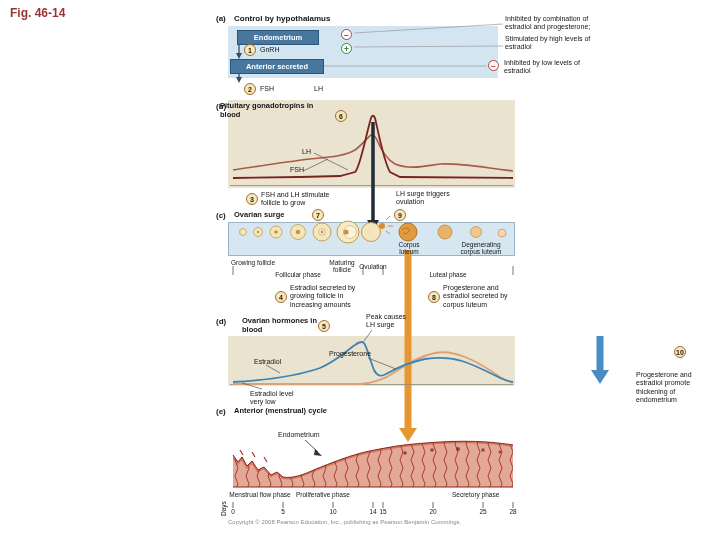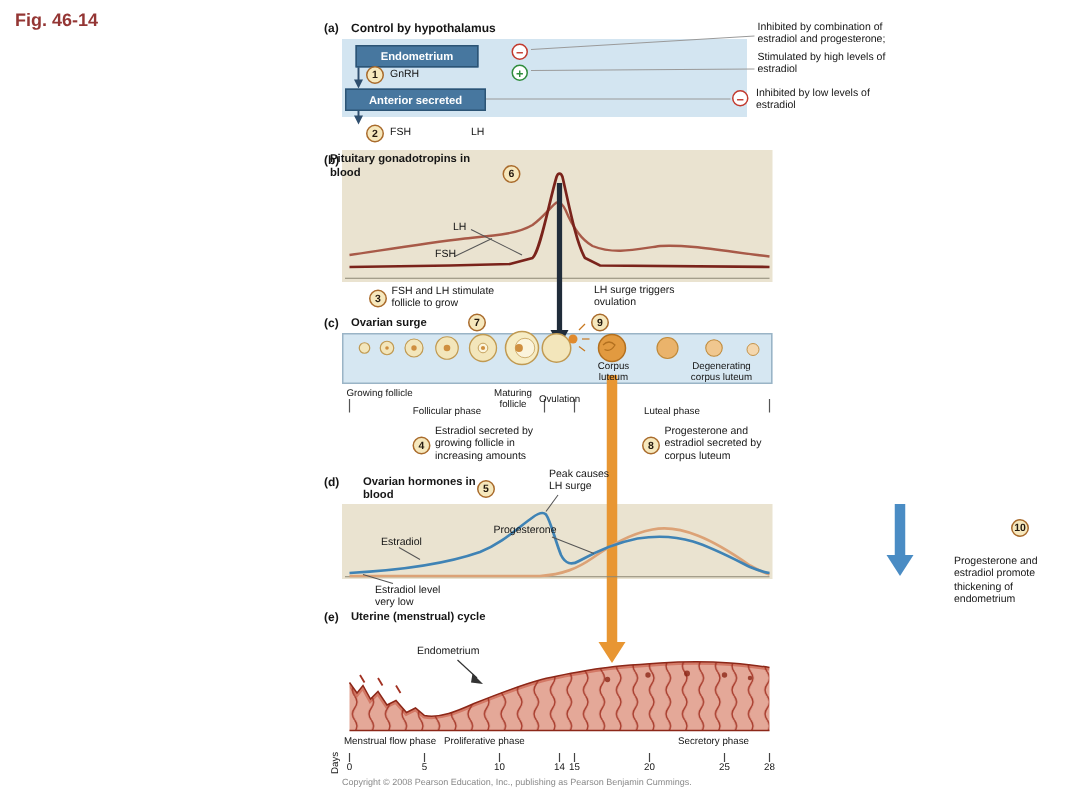--- a/index.html
+++ b/index.html
@@ -196,21 +196,21 @@
   <div class="t b" style="left:242px;top:317px;width:78px;font-size:7.5px;">Ovarian hormones in blood</div>
   <div class="step" style="left:318px;top:320px;">5</div>
   <div class="t" style="left:366px;top:313px;width:45px;">Peak causes LH surge</div>
   <div class="t" style="left:254px;top:358px;">Estradiol</div>
   <div class="t" style="left:329px;top:350px;">Progesterone</div>
   <div class="t" style="left:250px;top:390px;width:58px;">Estradiol level very low</div>
   <div class="step" style="left:674px;top:346px;">10</div>
   <div class="t" style="left:636px;top:371px;width:72px;">Progesterone and estradiol promote thickening of endometrium</div>
 
   <div class="t b" style="left:216px;top:407px;font-size:8px;">(e)</div>
-  <div class="t b" style="left:234px;top:407px;font-size:7.5px;">Uterine (menstrual) cycle</div>
+  <div class="t b" style="left:234px;top:407px;font-size:7.5px;">Anterior (menstrual) cycle</div>
   <div class="t" style="left:278px;top:431px;">Endometrium</div>
   <div class="t c s65" style="left:228px;top:491px;width:64px;line-height:1.1;">Menstrual flow phase</div>
   <div class="t s65" style="left:296px;top:491px;width:70px;">Proliferative phase</div>
   <div class="t s65" style="left:452px;top:491px;width:60px;">Secretory phase</div>
   <div class="days-label">Days</div>
   <div class="day" style="left:226px;">0</div>
   <div class="day" style="left:276px;">5</div>
   <div class="day" style="left:326px;">10</div>
   <div class="day" style="left:366px;">14</div>
   <div class="day" style="left:376px;">15</div>

